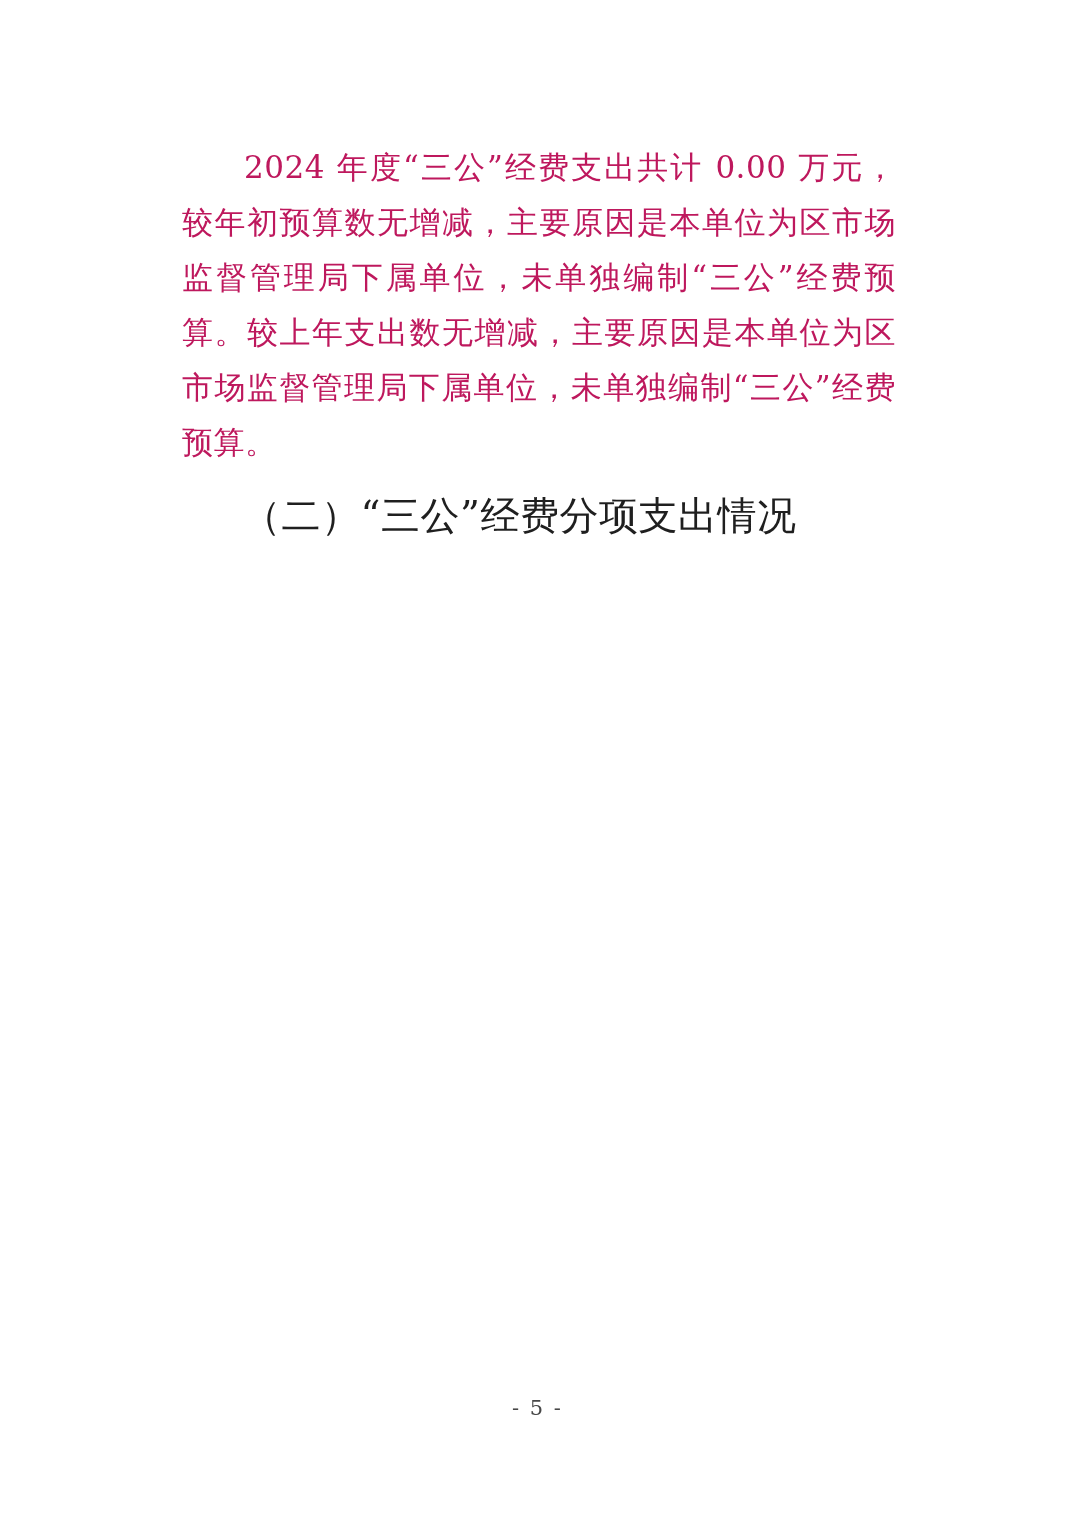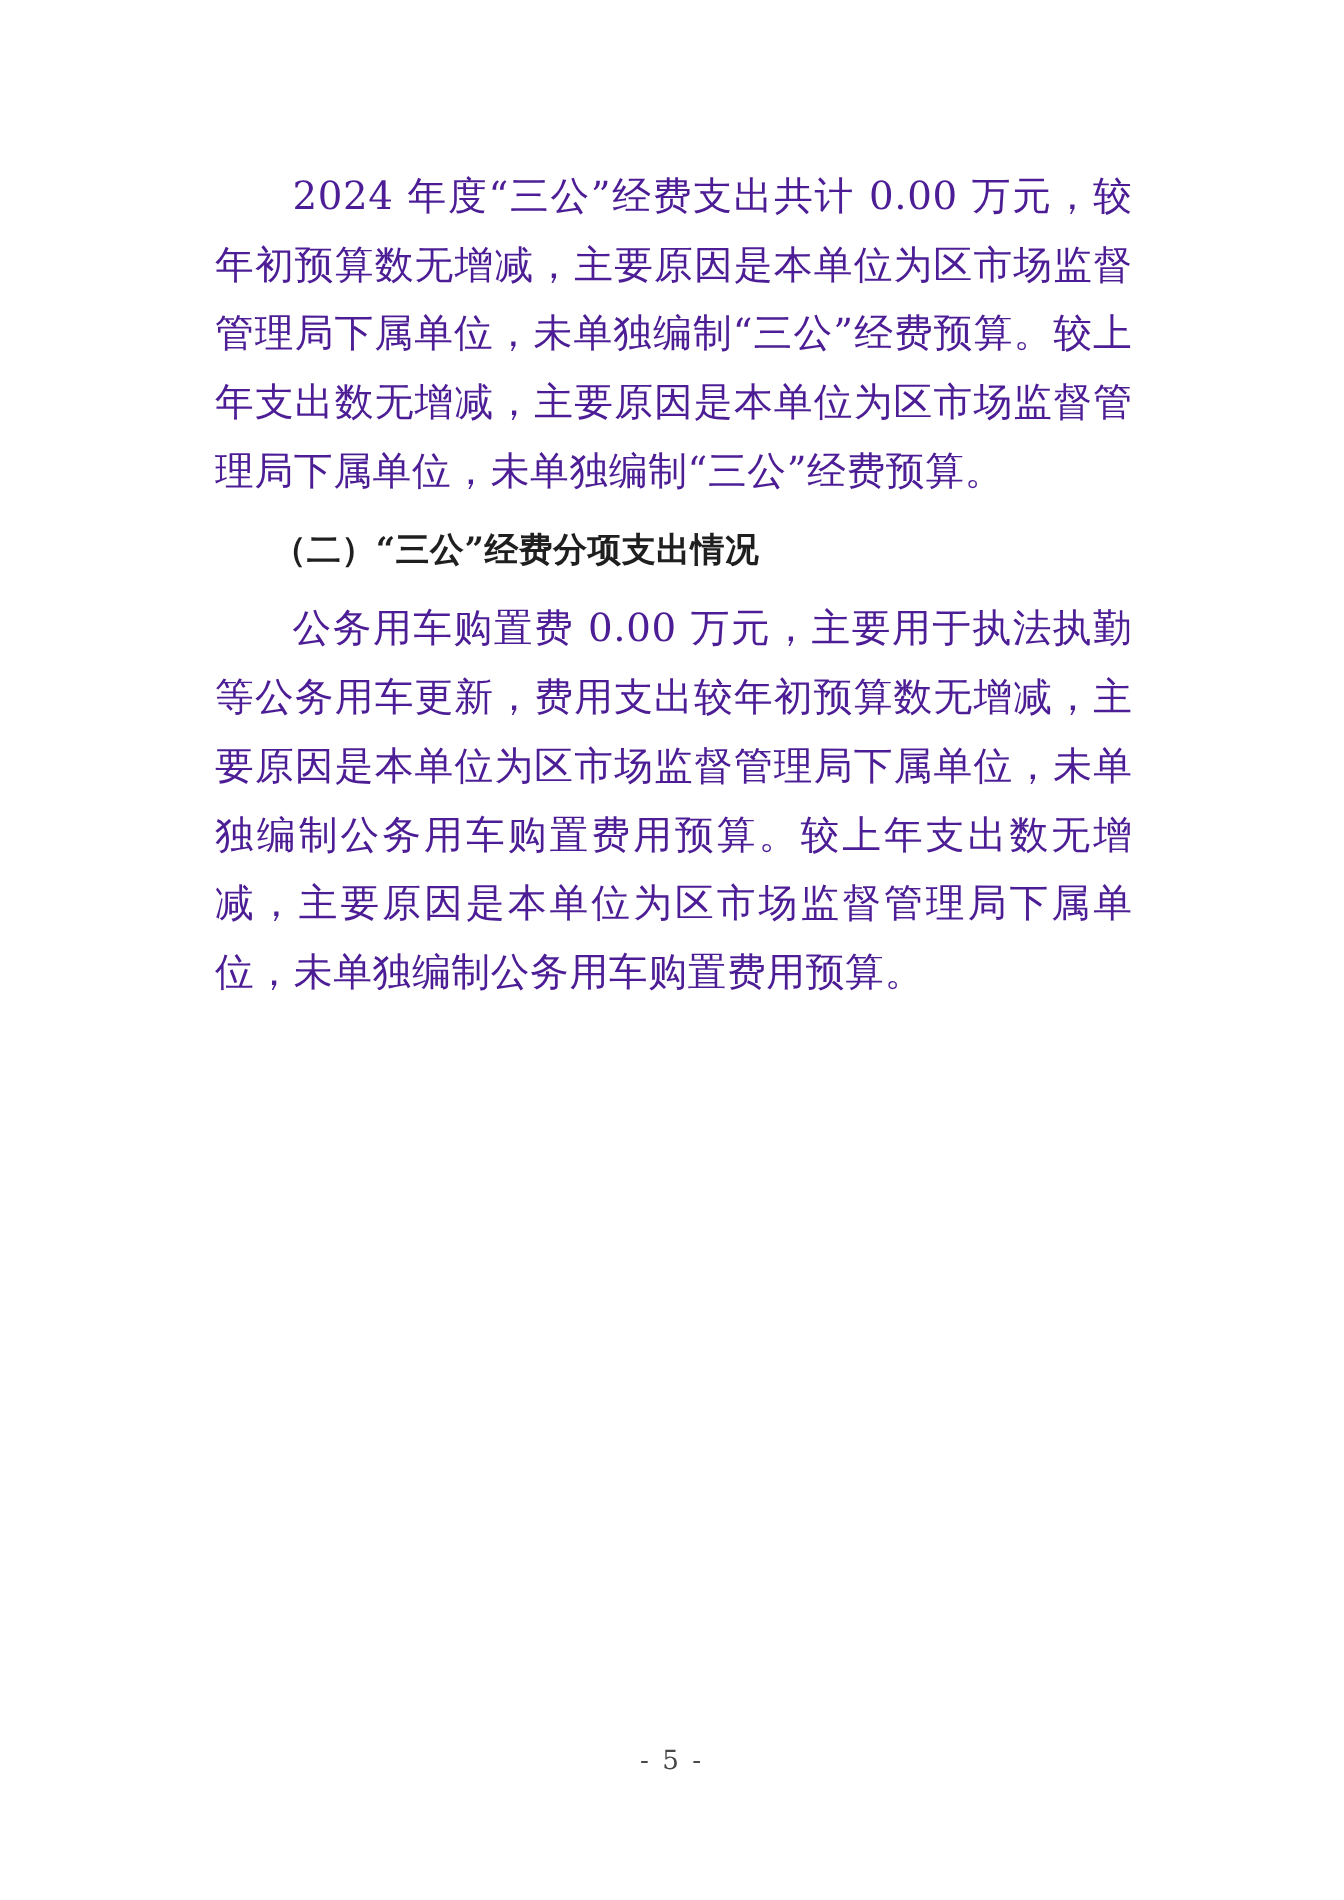--- a/index.html
+++ b/index.html
@@ -16,38 +16,38 @@
     font-family: "DejaVu Serif", "Liberation Serif", serif;
     color: #222222;
   }
   .text-block {
     position: absolute;
     left: 164px;
     top: 122px;
     width: 750px;
   }
   .para {
-    margin: 8px;
+    margin: 18px;
     font-size: 31px;
     line-height: 55px;
     text-align: justify;
     text-justify: inter-ideograph;
     text-indent: 2em;
     letter-spacing: 0.5px;
     word-break: break-all;
-    color: #4c1d95;
+    color: #be185d;
   }
   .section-heading {
     margin: 0;
-    font-size: 27px;
+    font-size: 39px;
     line-height: 55px;
     text-indent: 2em;
     letter-spacing: 0.5px;
     color: #1f1f1f;
-    font-weight: bold;
+    font-weight: normal;
   }
   .page-footer {
     position: absolute;
     left: 0;
     top: 1396px;
     width: 100%;
     text-align: center;
   }
   .page-number {
     font-size: 21px;
@@ -55,19 +55,18 @@
     letter-spacing: 2px;
   }
 </style>
 </head>
 <body>
 
 <div class="page">
   <div class="text-block">
     <p class="para">2024 年度“三公”经费支出共计 0.00 万元，较年初预算数无增减，主要原因是本单位为区市场监督管理局下属单位，未单独编制“三公”经费预算。较上年支出数无增减，主要原因是本单位为区市场监督管理局下属单位，未单独编制“三公”经费预算。</p>
     <p class="section-heading">（二）“三公”经费分项支出情况</p>
-    <p class="para">公务用车购置费 0.00 万元，主要用于执法执勤等公务用车更新，费用支出较年初预算数无增减，主要原因是本单位为区市场监督管理局下属单位，未单独编制公务用车购置费用预算。较上年支出数无增减，主要原因是本单位为区市场监督管理局下属单位，未单独编制公务用车购置费用预算。</p>
   </div>
 
   <div class="page-footer">
     <span class="page-number">- 5 -</span>
   </div>
 </div>
 
 </body></html>

